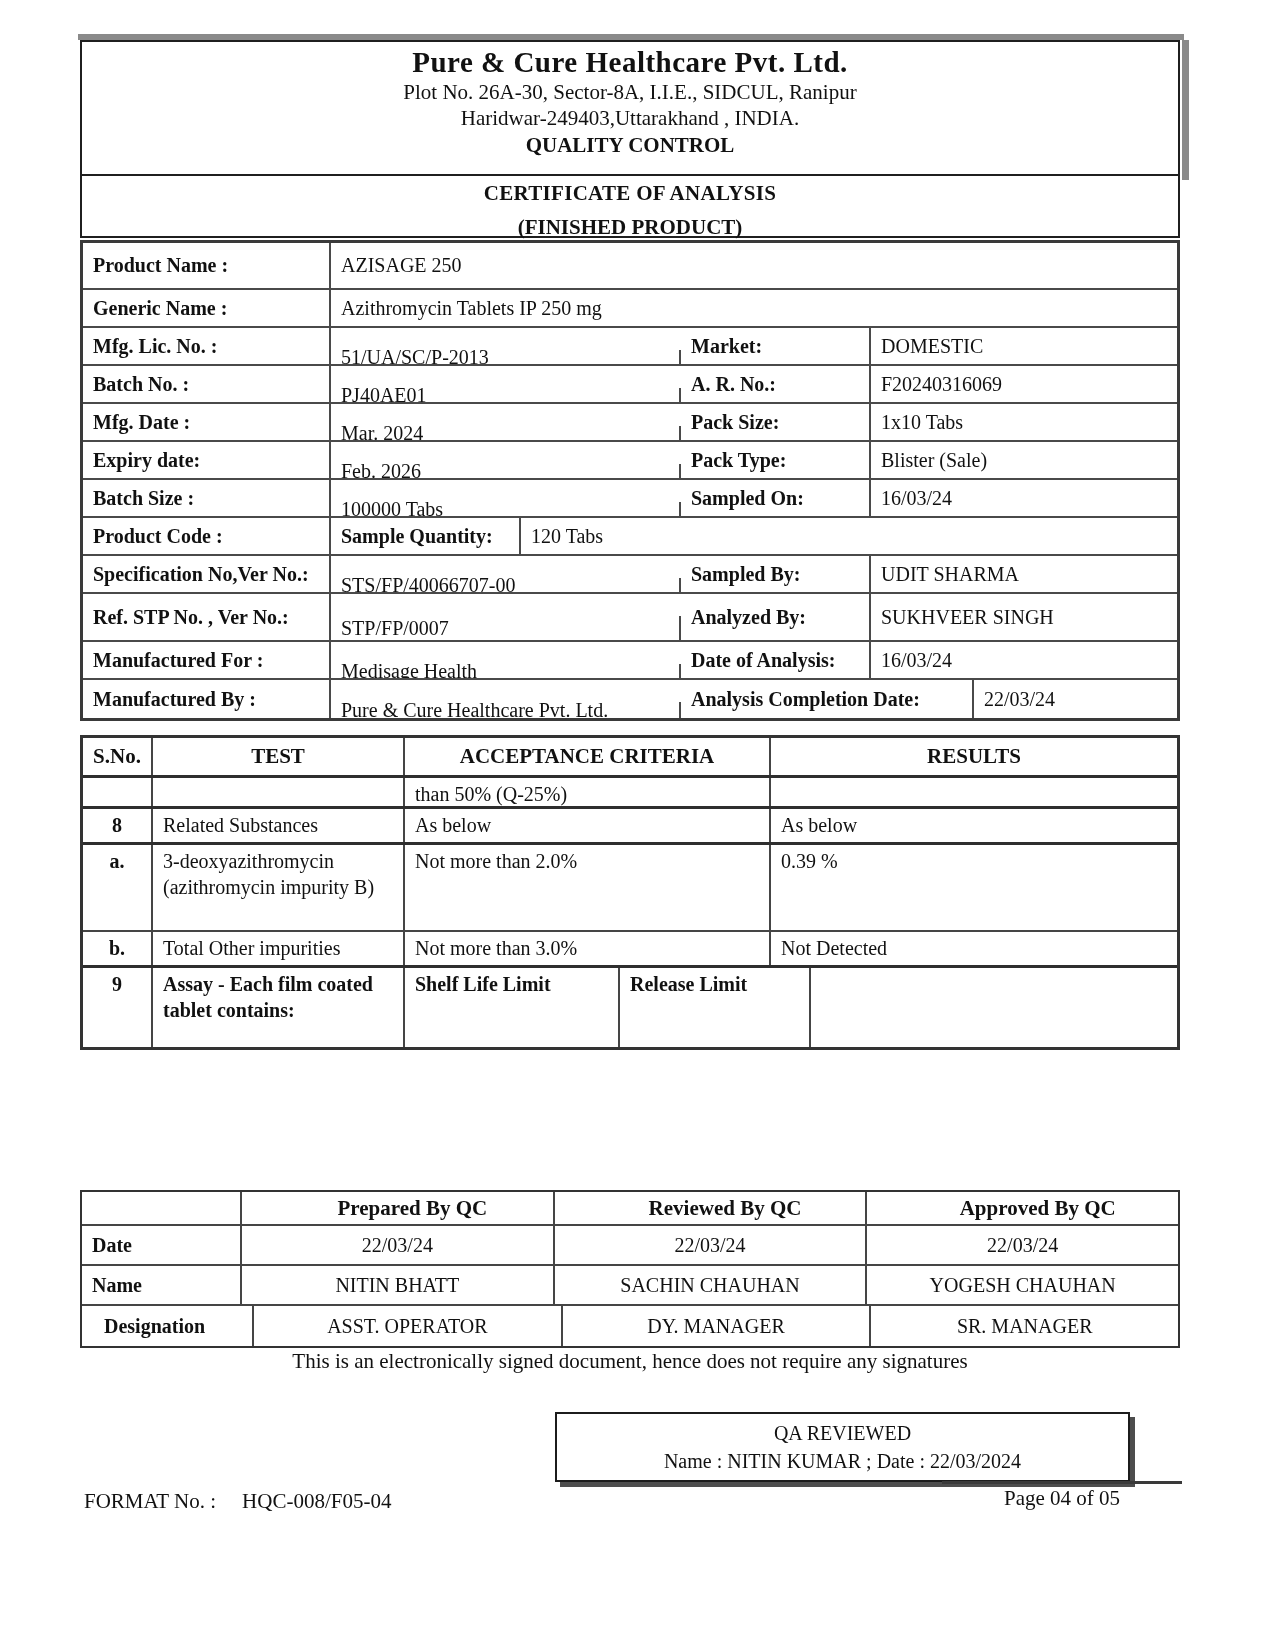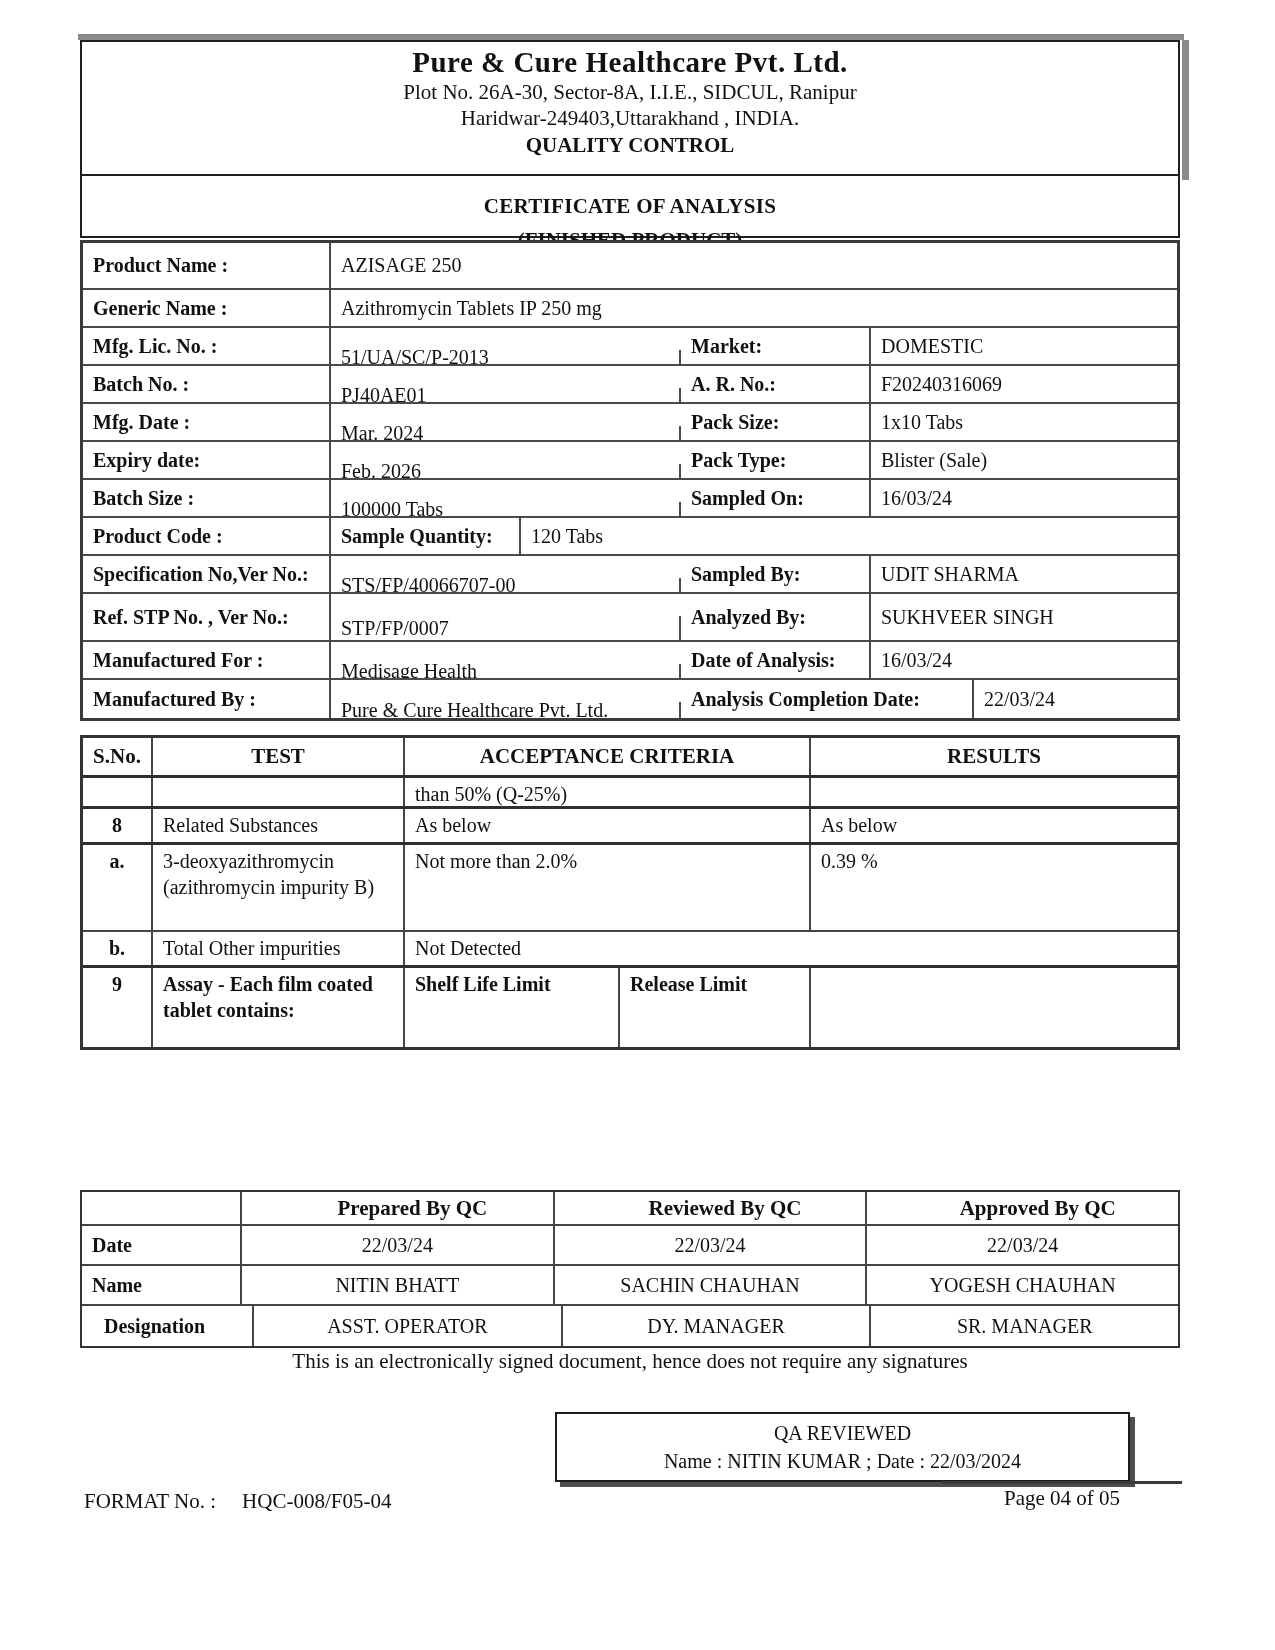--- a/index.html
+++ b/index.html
@@ -33,21 +33,21 @@
   .header-top {
     border-bottom: 2px solid #1f1f1f;
     text-align: center;
     padding-top: 4px;
     height: 134px;
   }
   .company   { font-size: 29px; font-weight: bold; letter-spacing: 0.5px; }
   .addr      { font-size: 21px; margin-top: 1px; }
   .dept      { font-size: 21px; font-weight: bold; margin-top: 2px; }
   .header-bottom { text-align: center; }
-  .doc-title    { font-size: 21px; font-weight: bold; margin-top: 18px; letter-spacing: 0.3px; }
+  .doc-title    { font-size: 21px; font-weight: bold; margin-top: 5px; letter-spacing: 0.3px; }
   .doc-subtitle { font-size: 21px; font-weight: bold; margin-top: 9px; }
 
   
   .pi-table {
     position: absolute; left: 80px; top: 240px; width: 1100px;
     border: 3px solid #3a3a3a;
     background: #fff;
   }
   .pi-row { display: flex; border-bottom: 2px solid #4a4a4a; }
   .pi-row:last-child { border-bottom: none; }
@@ -81,21 +81,21 @@
   .tt-cell {
     border-right: 2px solid #454545;
     font-size: 20px;
     line-height: 1.32;
     padding: 3px 10px;
   }
   .tt-cell:last-child { border-right: none; }
   .tt-head { font-weight: bold; text-align: center; font-size: 21px; }
   .c-sno   { width: 70px;  flex: none; text-align: center; font-weight: bold; }
   .c-test  { width: 252px; flex: none; }
-  .c-crit  { width: 406px; flex: none; }
+  .c-crit  { width: 366px; flex: none; }
   .c-crit-a { width: 215px; flex: none; }
   .c-crit-b { width: 191px; flex: none; }
   .c-res   { flex: 1; }
   .bold    { font-weight: bold; }
   .th-37 { height: 37px; display: flex; align-items: center; }
   .th-37 > span { width: 100%; }
 
   
   .sg-table {
     position: absolute; left: 80px; top: 1190px; width: 1100px;
@@ -281,20 +281,21 @@
     <div class="tt-row" style="height:87px">
       <div class="tt-cell c-sno">a.</div>
       <div class="tt-cell c-test">3-deoxyazithromycin (azithromycin impurity B)</div>
       <div class="tt-cell c-crit">Not more than 2.0%</div>
       <div class="tt-cell c-res">0.39 %</div>
     </div>
 
     <div class="tt-row thick" style="height:36px">
       <div class="tt-cell c-sno">b.</div>
       <div class="tt-cell c-test">Total Other impurities</div>
+      <div class="tt-cell c-crit">Not more than 3.0%</div>
       <div class="tt-cell c-res">Not Detected</div>
     </div>
 
     <div class="tt-row" style="height:79px">
       <div class="tt-cell c-sno">9</div>
       <div class="tt-cell c-test bold">Assay - Each film coated tablet contains:</div>
       <div class="tt-cell c-crit-a bold">Shelf Life Limit</div>
       <div class="tt-cell c-crit-b bold">Release Limit</div>
       <div class="tt-cell c-res"></div>
     </div>

